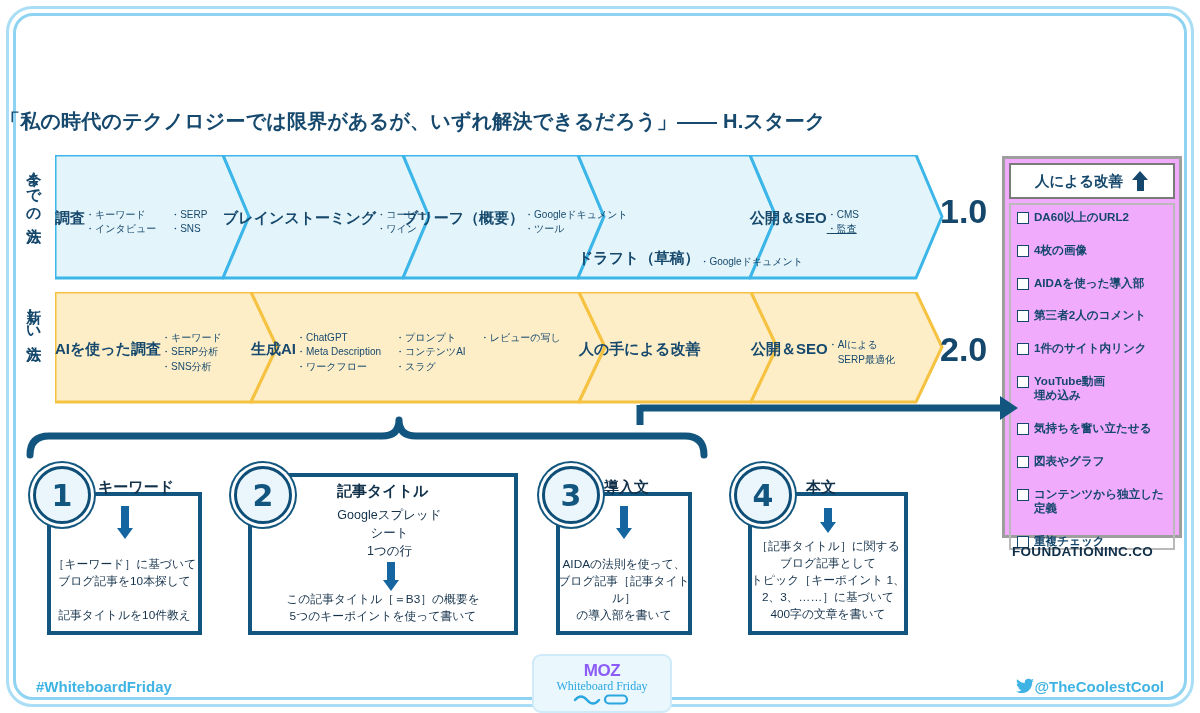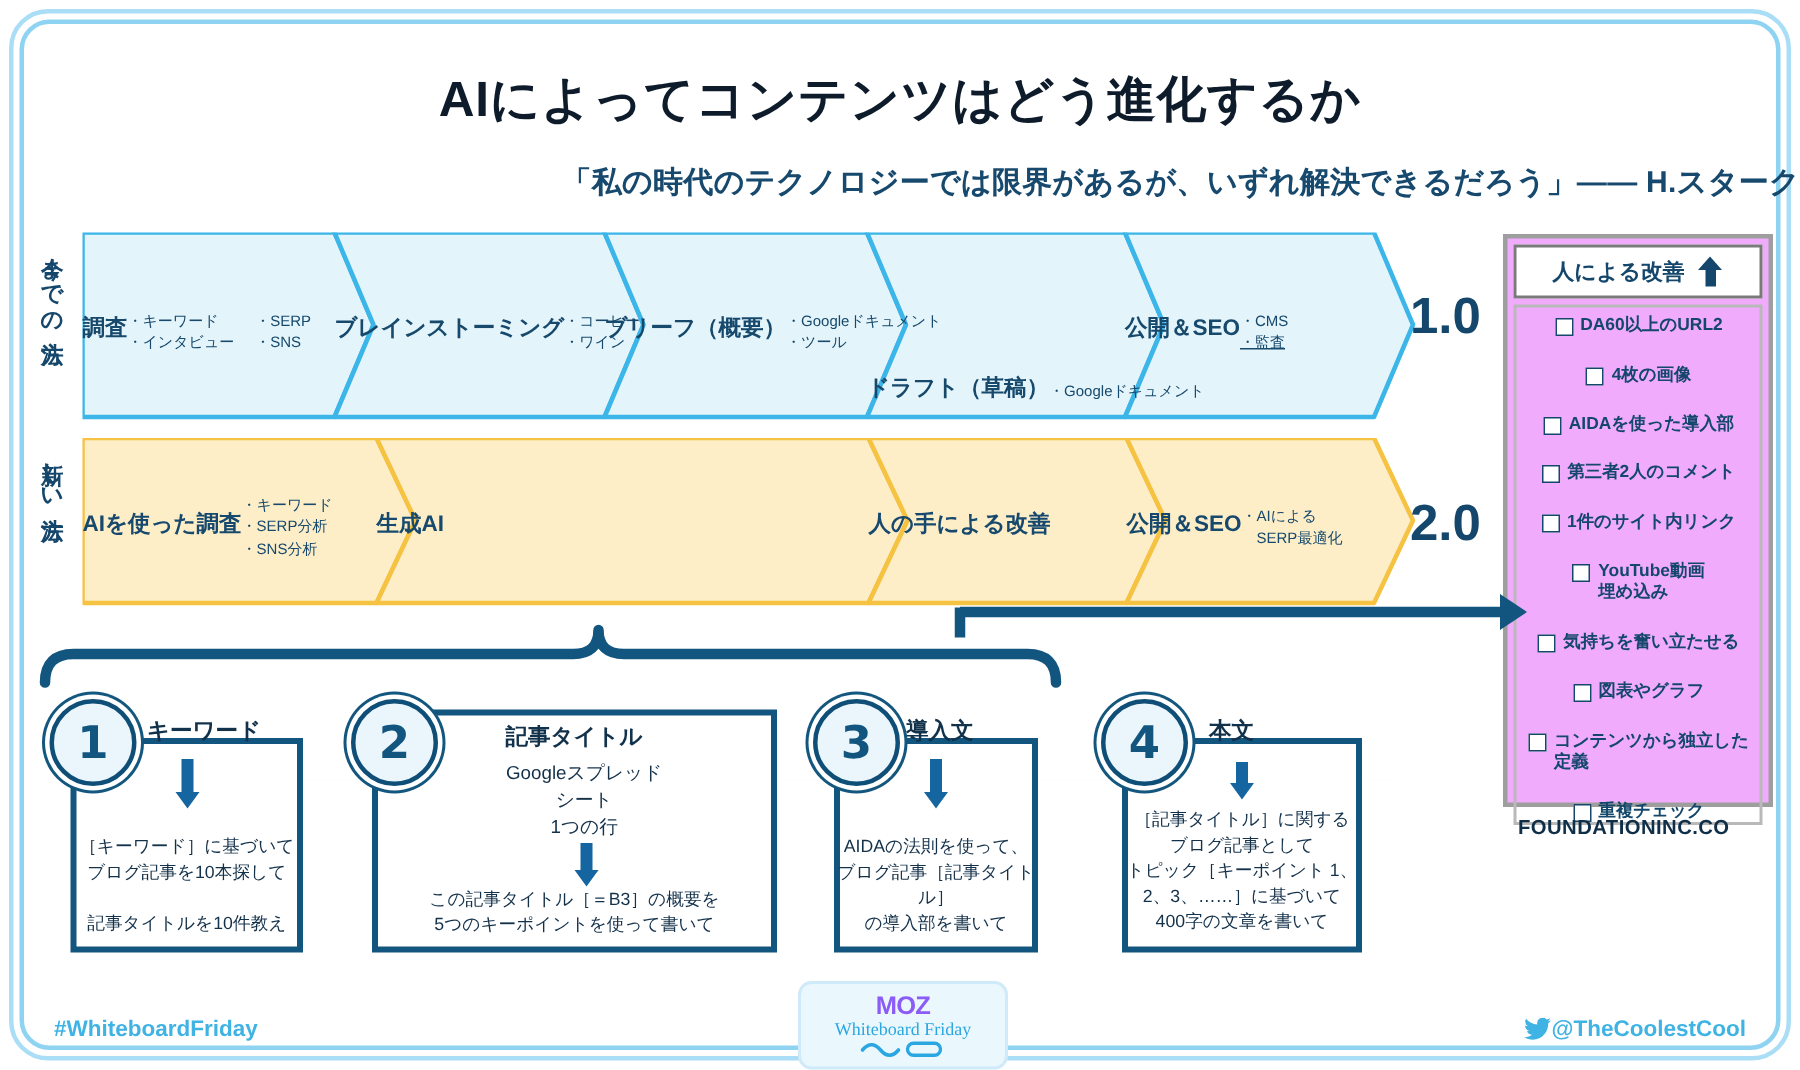--- a/index.html
+++ b/index.html
@@ -13,21 +13,21 @@
 
   
   .frame-outer{position:absolute;left:6px;top:6px;width:1188px;height:701px;
     border:3px solid #a9def6;border-radius:26px;box-sizing:border-box;}
   .frame-inner{position:absolute;left:13px;top:13px;width:1174px;height:687px;
     border:3px solid #8ed3f2;border-radius:20px;box-sizing:border-box;}
 
   
   .title{position:absolute;left:0;top:44px;width:1200px;text-align:center;
     font-size:33px;font-weight:bold;color:#0d1b2a;letter-spacing:.5px;}
-  .subtitle{position:absolute;left:0;top:108px;width:1200px;text-align:right;
+  .subtitle{position:absolute;left:0;top:108px;width:1200px;text-align:left;
     font-size:20px;font-weight:bold;color:#16496d;letter-spacing:.2px;}
 
   
   .vlabel{position:absolute;writing-mode:vertical-rl;text-orientation:upright;
     font-size:15px;font-weight:bold;color:#14476b;line-height:1.05;letter-spacing:1px;}
   #vlabel-old{left:26px;top:160px;height:116px;}
   #vlabel-new{left:26px;top:296px;height:112px;}
 
   
   .row{position:absolute;}
@@ -56,21 +56,21 @@
   #checklist{position:absolute;left:1002px;top:156px;width:180px;height:382px;
     border:3px solid #9e9e9e;background:#f0abfc;box-sizing:border-box;padding:4px;}
   #checklist-head{height:36px;border:2px solid #7a7a7a;box-sizing:border-box;
     display:flex;align-items:center;justify-content:center;gap:9px;
     font-size:14.5px;font-weight:bold;color:#14476b;background:#fff;}
   .up-arrow{display:inline-block;width:17px;height:20px;position:relative;}
   .up-arrow:before{content:"";position:absolute;left:5px;top:7px;width:7px;height:13px;background:#14476b;}
   .up-arrow:after{content:"";position:absolute;left:0;top:0;width:0;height:0;
     border-left:8.5px solid transparent;border-right:8.5px solid transparent;border-bottom:9px solid #14476b;}
   #checklist-body{margin-top:4px;border:2px solid #b9b9b9;box-sizing:border-box;
-    height:347px;padding:5px 5px 0 6px;display:flex;flex-direction:column;justify-content:space-between;align-items:center;}
+    height:347px;padding:5px 5px 0 6px;display:flex;flex-direction:column;justify-content:space-between;}
   .check-item{display:flex;align-items:flex-start;gap:5px;font-size:11.6px;
     font-weight:bold;color:#14476b;line-height:1.22;}
   .check-box{flex:0 0 auto;width:10px;height:10px;border:1.6px solid #14476b;margin-top:2px;background:#fff;}
   #brandline{position:absolute;left:1012px;top:544px;font-size:13.5px;font-weight:bold;
     color:#0f2e47;letter-spacing:.3px;}
 
   
   .card{position:absolute;border:4px solid #12557f;background:#ffffff;box-sizing:border-box;}
   .badge{position:absolute;width:52px;height:52px;border-radius:50%;
     background:#eaf6fc;border:3px solid #0f4f77;box-shadow:0 0 0 3px #ffffff, 0 0 0 5px #13577f;
@@ -103,21 +103,20 @@
   #moz-sub{font-size:12px;color:#2aa7e0;line-height:1;font-family:"Liberation Serif",serif;}
 </style>
 </head>
 <body>
 
 <div id="stage">
 
   <div class="frame-outer"></div>
   <div class="frame-inner"></div>
 
-  <div class="title">AIによってコンテンツはどう進化するか</div>
   <div class="subtitle">「私の時代のテクノロジーでは限界があるが、いずれ解決できるだろう」—— H.スターク</div>
 
   <div class="vlabel" id="vlabel-old">今までの方法</div>
   <div class="vlabel" id="vlabel-new">新しい方法</div>
 
   <svg id="chev-svg-old" style="position:absolute;left:55px;top:155px;" width="890" height="126">
       <path d="M 0 0 L 168 0 L 194 61.5 L 168 123 L 0 123 Z" fill="#e3f4fb" stroke="#3cb6e8" stroke-width="3" stroke-linejoin="round"></path>
       <path d="M 168 0 L 348 0 L 374 61.5 L 348 123 L 168 123 L 194 61.5 Z" fill="#e3f4fb" stroke="#3cb6e8" stroke-width="3" stroke-linejoin="round"></path>
       <path d="M 348 0 L 523 0 L 549 61.5 L 523 123 L 348 123 L 374 61.5 Z" fill="#e3f4fb" stroke="#3cb6e8" stroke-width="3" stroke-linejoin="round"></path>
       <path d="M 523 0 L 695 0 L 721 61.5 L 695 123 L 523 123 L 549 61.5 Z" fill="#e3f4fb" stroke="#3cb6e8" stroke-width="3" stroke-linejoin="round"></path>
@@ -198,20 +197,37 @@
             <div class="col">
               <div>・キーワード</div>
               <div>・SERP分析</div>
               <div>・SNS分析</div>
             </div>
           </div>
         </div>
       </div>
       <div class="chev yellow" style="left: 196px; width: 328px;">
         <div class="chead">生成AI</div>
+        <div class="cbody">
+          <div class="cols">
+            <div class="col">
+              <div>・ChatGPT</div>
+              <div>・Meta Description</div>
+              <div>・ワークフロー</div>
+            </div>
+            <div class="col">
+              <div>・プロンプト</div>
+              <div>・コンテンツAI</div>
+              <div>・スラグ</div>
+            </div>
+            <div class="col">
+              <div>・レビューの写し</div>
+            </div>
+          </div>
+        </div>
       </div>
       <div class="chev yellow" style="left: 524px; width: 172px;">
         <div class="chead">人の手による改善</div>
       </div>
       <div class="chev yellow" style="left: 696px; width: 165px;">
         <div class="chead">公開＆SEO</div>
         <div class="cbody">
           <div class="cols">
             <div class="col">
               <div>・AIによる</div>

